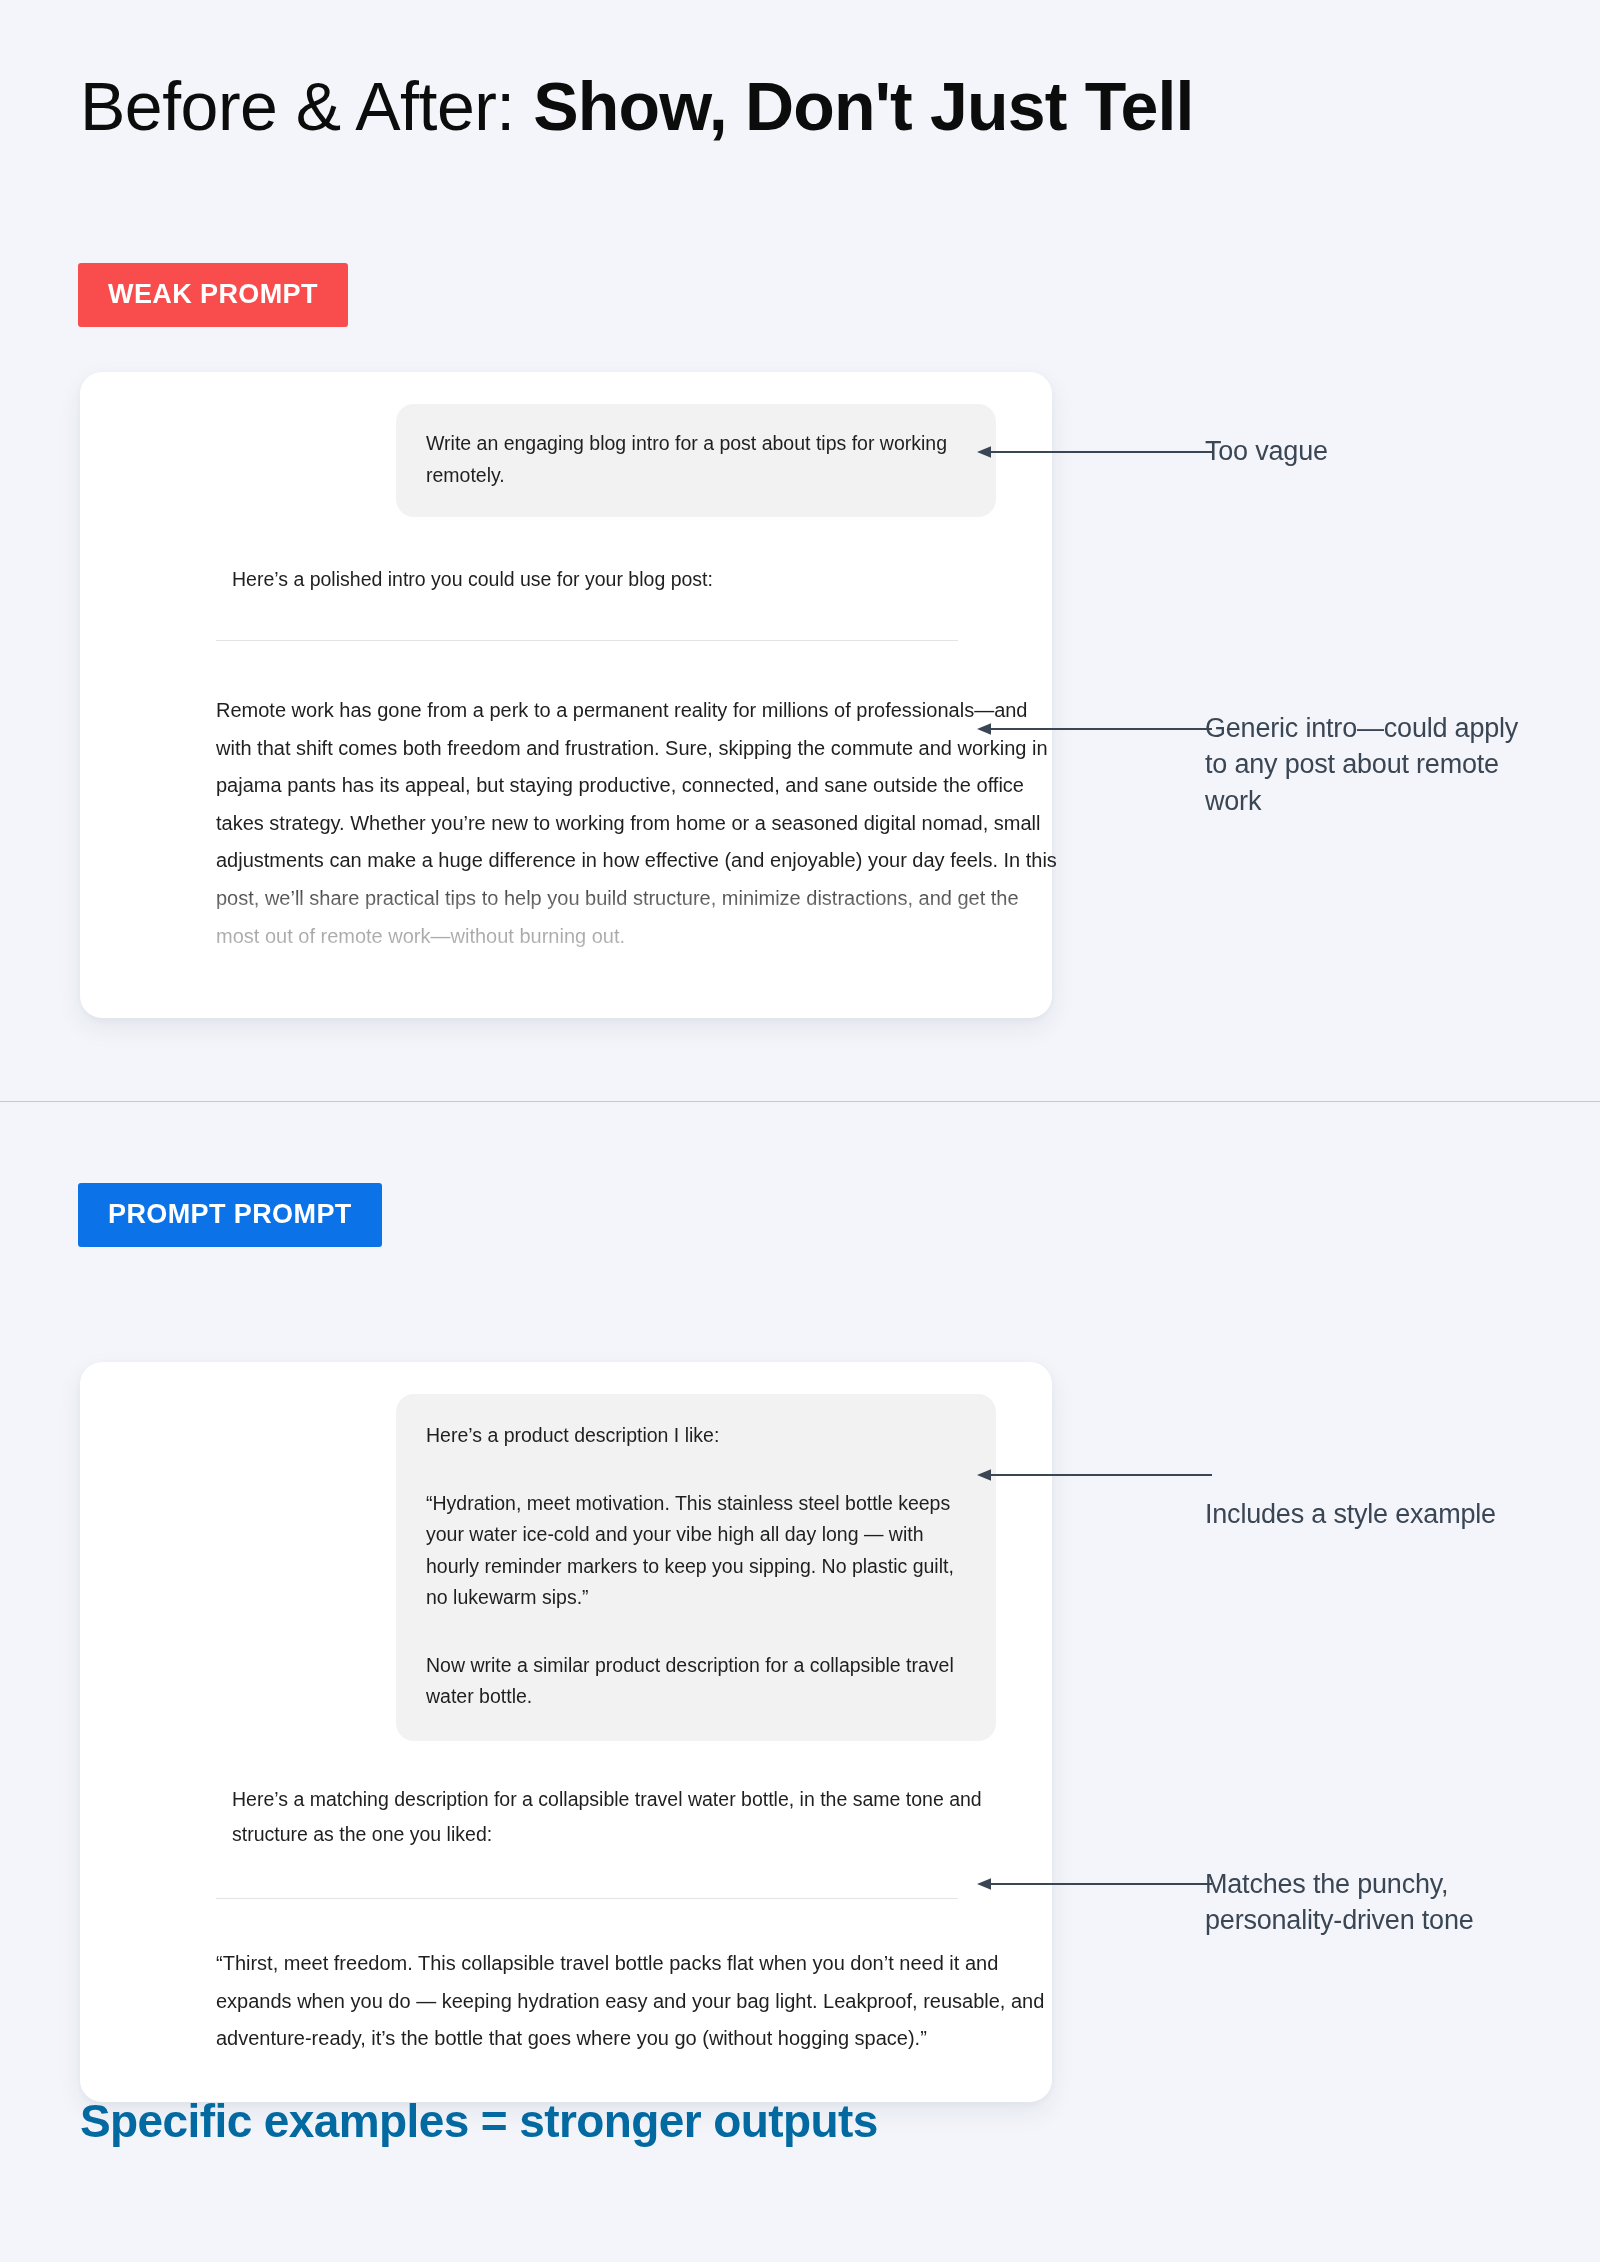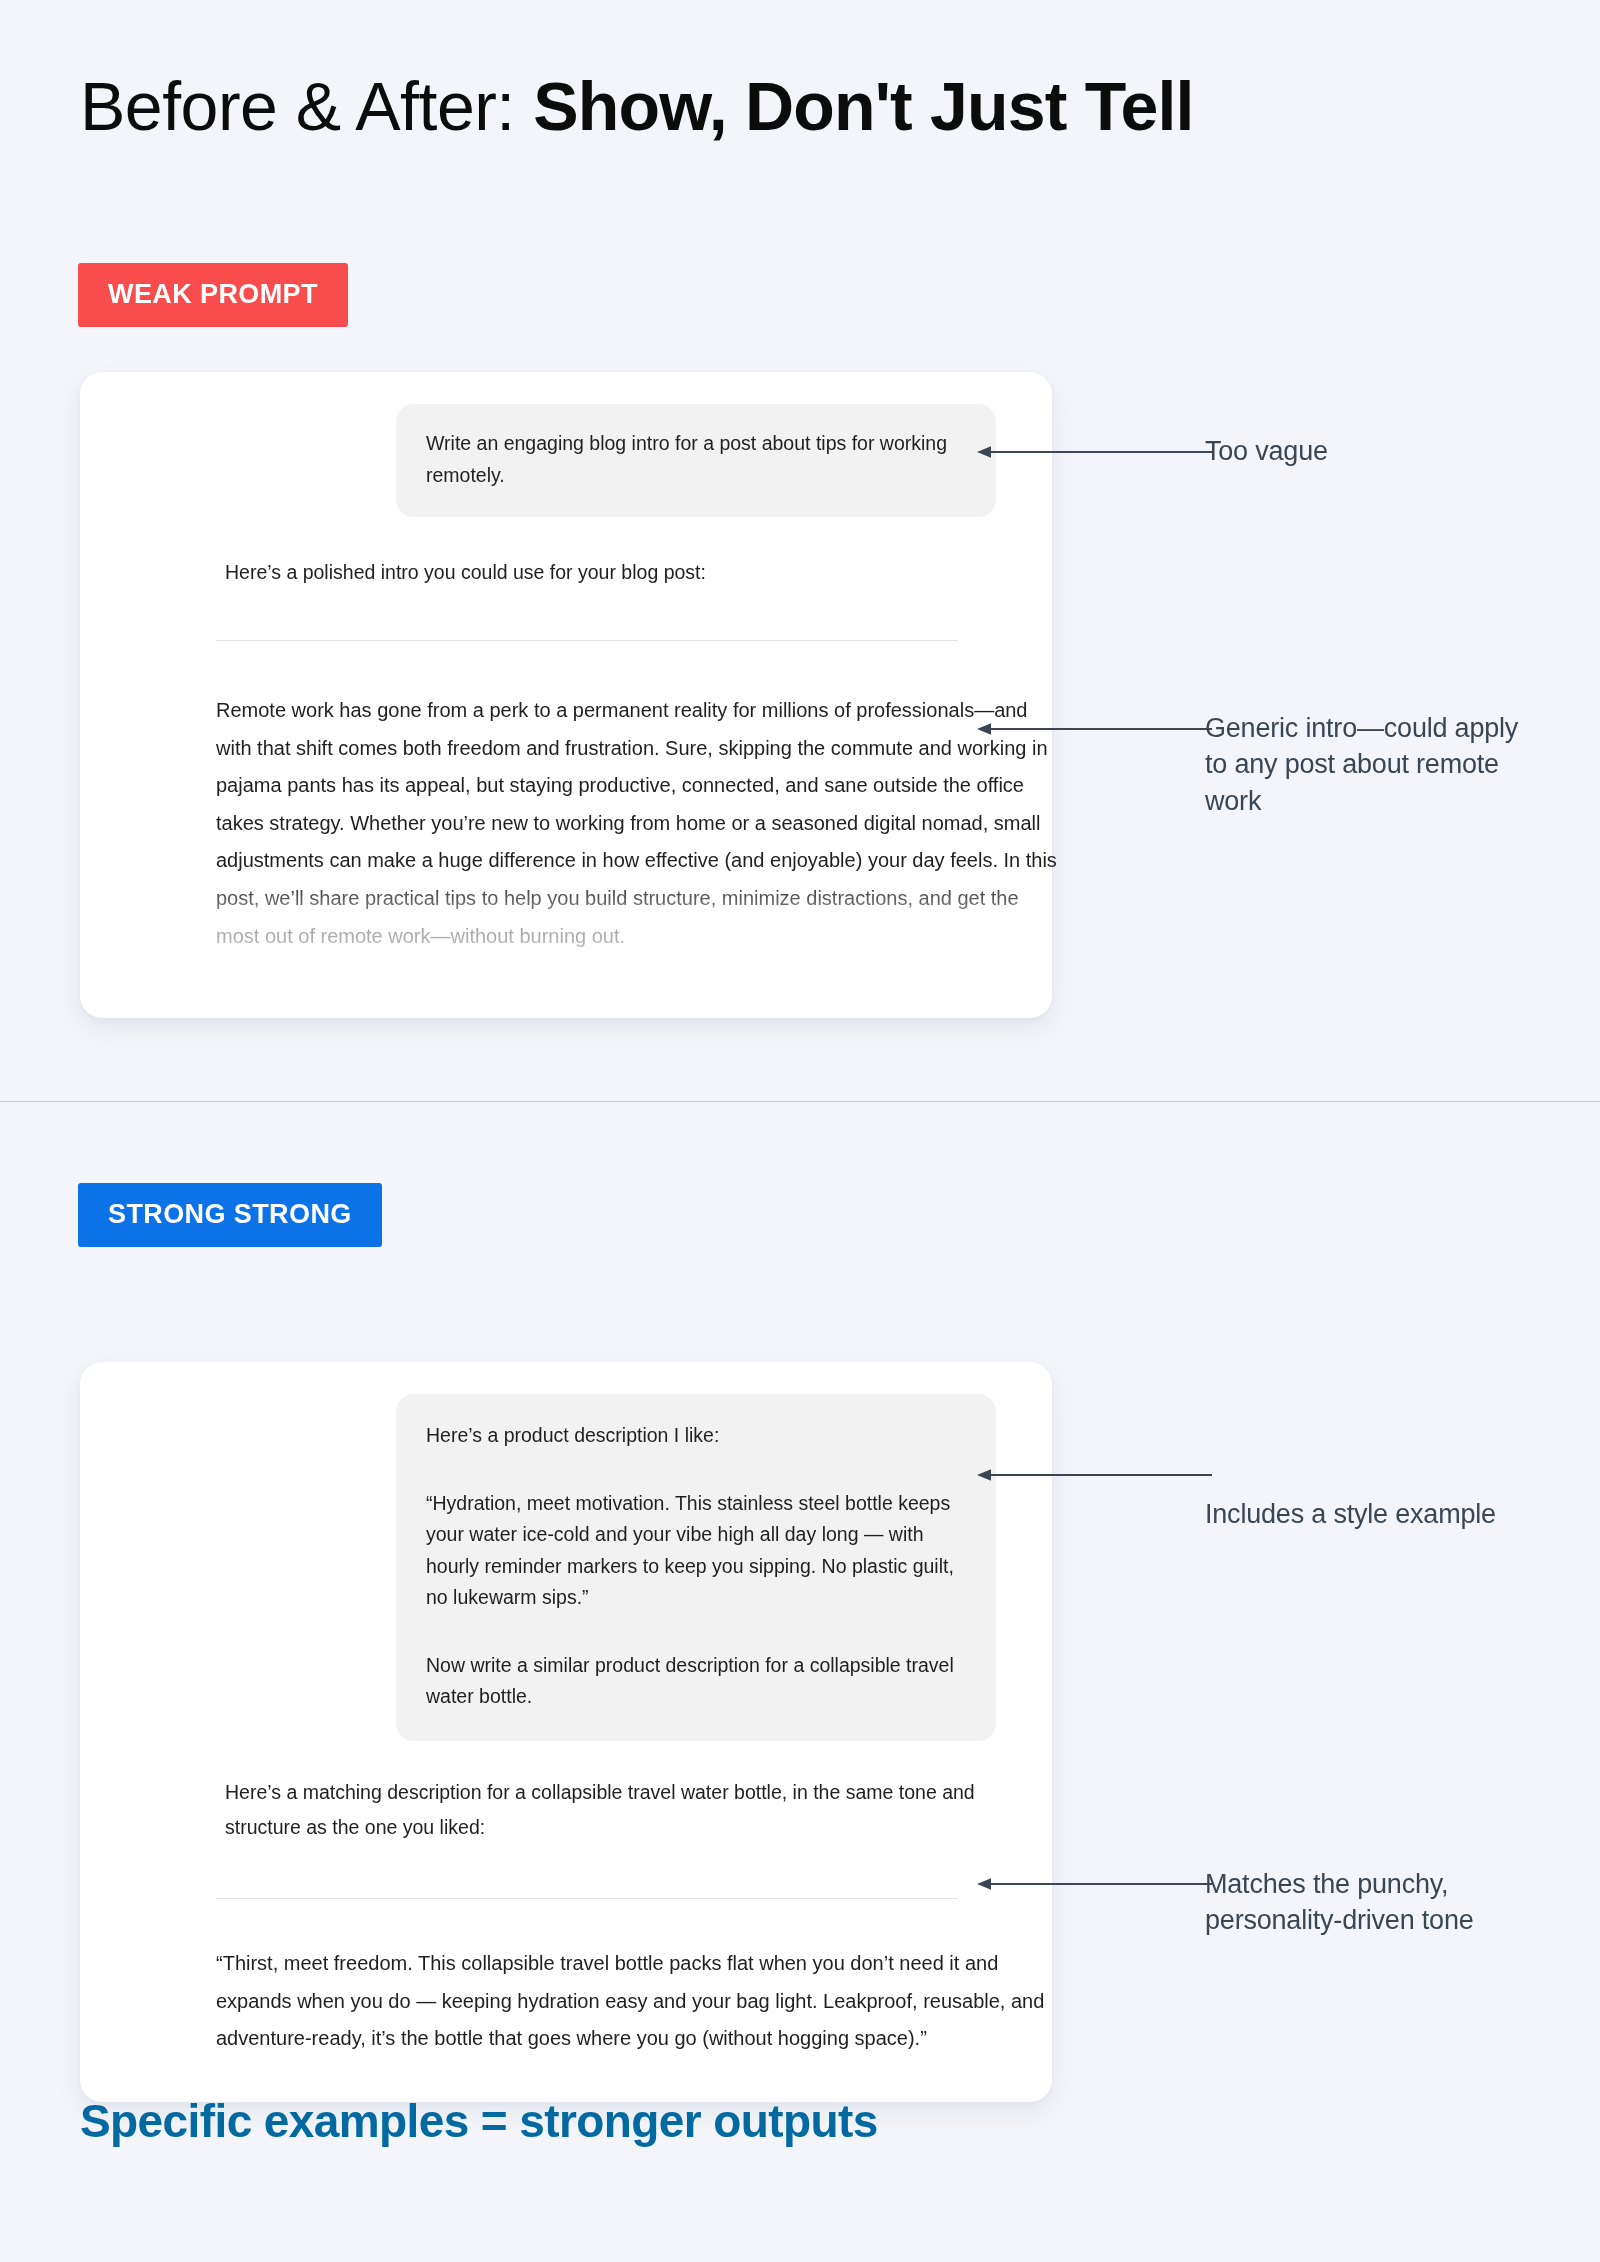--- a/index.html
+++ b/index.html
@@ -101,21 +101,21 @@
 
   
   .resp-intro {
     position: absolute;
     left: 136px;
     width: 830px;
     font-size: 19.5px;
     line-height: 1.78;
     color: #1F1F1F;
   }
-  .resp-intro p { margin: 9px; }
+  .resp-intro p { margin: 16px; }
 
   .divider {
     position: absolute;
     left: 136px;
     width: 742px;
     height: 1px;
     background: #E3E3E3;
   }
 
   .resp-body {
@@ -206,21 +206,21 @@
 <div class="annotation" style="left:1205px; top:433px; width:330px;">Too vague</div>
 
 <svg class="ann-arrow" style="left:976px; top:720px; width:236px; height:18px;" viewBox="0 0 236 18">
   <line x1="13" y1="9" x2="236" y2="9" stroke="#3B4654" stroke-width="2"></line>
   <path d="M1 9 L15 3.2 L15 14.8 Z" fill="#3B4654"></path>
 </svg>
 <div class="annotation" style="left:1205px; top:710px; width:320px;">Generic intro—could apply to any post about remote work</div>
 
 <div class="section-rule"></div>
 
-<div class="badge badge-strong">STRONG STRONG</div>
+<div class="badge badge-strong">PROMPT PROMPT</div>
 
 <div class="card card-strong">
 
   <div class="bubble bubble-strong">
     <p>Here’s a product description I like:</p>
     <p>“Hydration, meet motivation. This stainless steel bottle keeps your water ice-cold and your vibe high all day long — with hourly reminder markers to keep you sipping. No plastic guilt, no lukewarm sips.”</p>
     <p>Now write a similar product description for a collapsible travel water bottle.</p>
   </div>
 
   <div class="resp-intro" style="top:404px;">

